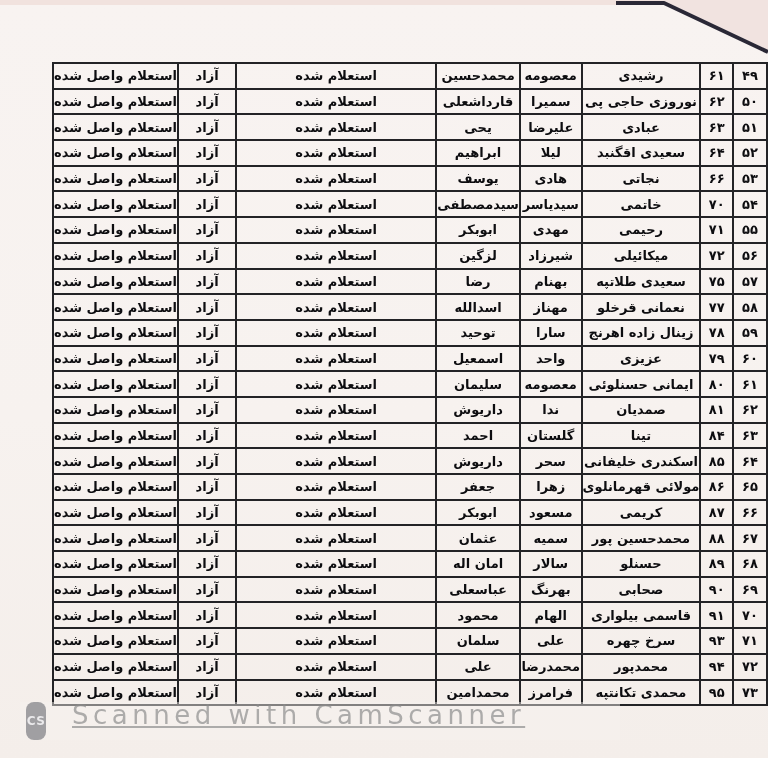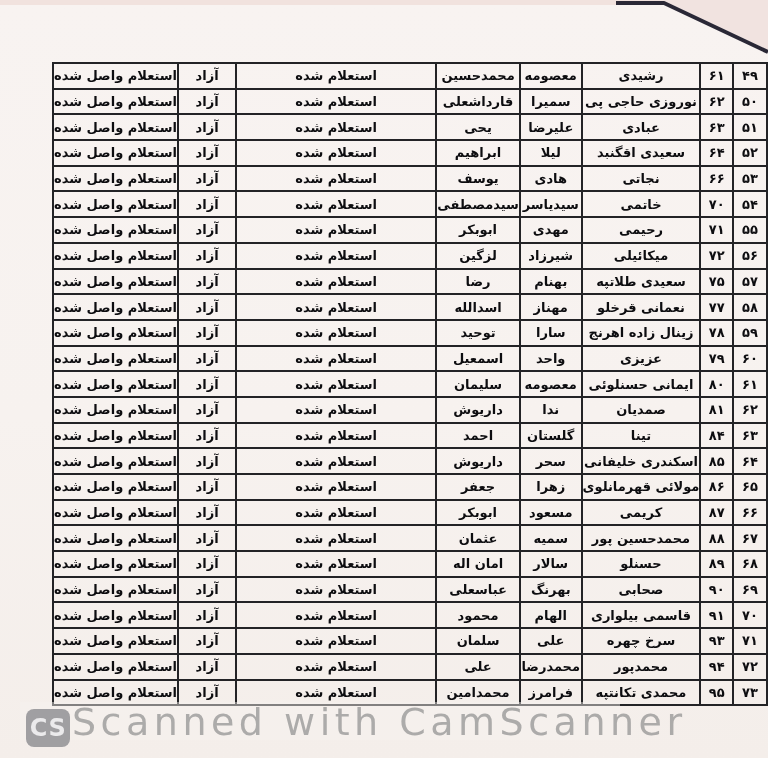--- a/index.html
+++ b/index.html
@@ -71,44 +71,45 @@
   }
   .wm-fade {
     position: absolute;
     left: 20px; top: 8px;
     width: 600px; height: 38px;
     background: rgba(247, 242, 239, 0.45);
   }
   .cs-badge {
     position: absolute;
     left: 26px;
-    top: 15px;
-    width: 44px;
+    top: 8px;
+    width: 20px;
     height: 38px;
     background: #8e8e92;
     opacity: 0.82;
     border-radius: 8px;
     display: flex;
     align-items: center;
     justify-content: center;
     color: #e9e9ec;
-    font-size: 24px;
+    font-size: 12px;
     font-weight: bold;
     letter-spacing: 0.5px;
   }
   .wm-text {
     position: absolute;
     left: 72px;
     top: 6px;
-    font-size: 38px;
+    font-size: 26px;
     letter-spacing: 4.5px;
     color: #8b8b8b;
     opacity: 0.68;
     font-weight: 500;
     white-space: nowrap;
+    text-decoration: underline;
   }
 </style>
 </head>
 <body>
 
 <div class="page">
 
   <div class="top-tint"></div>
 
   <table class="records" dir="rtl">

